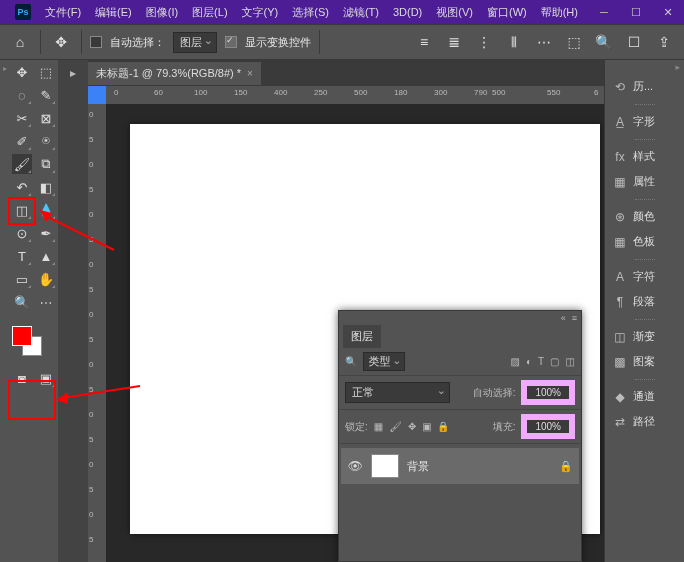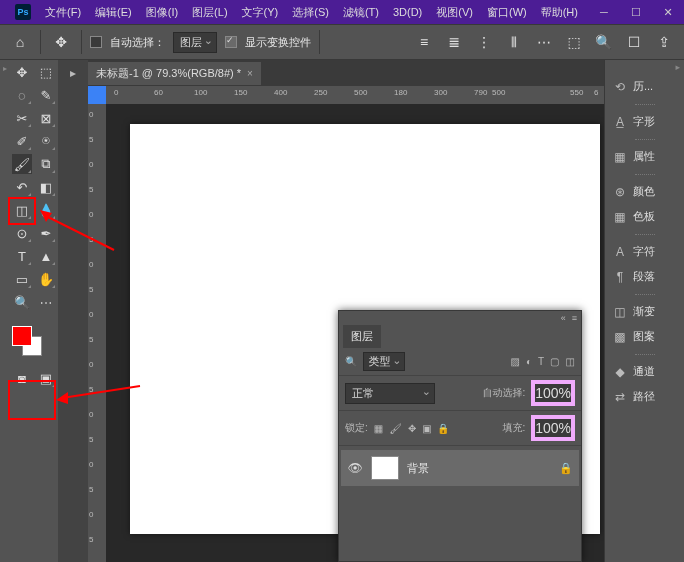--- a/index.html
+++ b/index.html
@@ -42,21 +42,21 @@
 .rightcol{width:80px;background:#535353;display:flex;flex-direction:column;border-left:1px solid #383838}
 .rp-item{display:flex;align-items:center;gap:6px;padding:5px 8px;color:#ddd;font-size:11px}
 .rp-ico{width:14px;height:14px;display:flex;align-items:center;justify-content:center;color:#bbb;font-size:12px}
 .rp-group-sep{height:10px;display:flex;justify-content:center;align-items:center}
 .rp-group-sep span{display:block;width:20px;height:1px;border-top:1px dotted #777}
 .layers-panel{position:absolute;left:338px;top:310px;width:244px;height:252px;background:#535353;box-shadow:0 0 8px rgba(0,0,0,.6);border:1px solid #383838}
 .lp-head{display:flex;justify-content:flex-end;padding:2px 4px;gap:6px;color:#bbb;font-size:9px}
 .lp-tabs{display:flex;padding:0 4px}
 .lp-tab{padding:4px 8px;background:#434343;font-size:11px}
 .lp-row{display:flex;align-items:center;padding:4px 6px;gap:6px;border-bottom:1px solid #444;font-size:10px;color:#bbb}
-.lp-input{background:#3a3a3a;border:4px solid #f0abfc;padding:1px 0;color:#ddd;font-size:14px}
+.lp-input{background:#3a3a3a;border:6px solid #f0abfc;padding:1px 8px;color:#ddd;font-size:10px}
 .lp-layer{display:flex;align-items:center;gap:8px;padding:6px;background:#6a6a6a;margin:4px 2px}
 .lp-thumb{width:28px;height:24px;background:#fff;border:1px solid #888}
 .lp-eye{color:#ddd;font-size:12px;width:16px;text-align:center}
 .lp-lock{margin-left:auto;color:#bbb}
 .annot{position:absolute;border:2px solid #ff0000;pointer-events:none;z-index:999}
 .arrow{position:absolute;z-index:998;pointer-events:none}
 </style>
 </head>
 <body>
 
@@ -159,21 +159,21 @@
         <span style="left: 48px;">60</span>
         <span style="left: 88px;">100</span>
         <span style="left: 128px;">150</span>
         <span style="left: 168px;">400</span>
         <span style="left: 208px;">250</span>
         <span style="left: 248px;">500</span>
         <span style="left: 288px;">180</span>
         <span style="left: 328px;">300</span>
         <span style="left: 368px;">790</span>
         <span style="left: 386px;">500</span>
-        <span style="left: 464px;">550</span>
+        <span style="left: 441px;">550</span>
         <span style="left: 488px;">6</span>
       </div>
     <div class="canvas-wrap">
       <div class="ruler-v" id="rulerV">
           <span style="top: 6px;">0</span>
           <span style="top: 31px;">5</span>
           <span style="top: 56px;">0</span>
           <span style="top: 81px;">5</span>
           <span style="top: 106px;">0</span>
           <span style="top: 131px;">5</span>
@@ -208,20 +208,24 @@
           <span></span>
         </div>
         <div class="rp-item">
           <span class="rp-ico">A̲</span>
           <span>字形</span>
         </div>
         <div class="rp-group-sep">
           <span></span>
         </div>
         <div class="rp-item">
+          <span class="rp-ico">fx</span>
+          <span>样式</span>
+        </div>
+        <div class="rp-item">
           <span class="rp-ico">▦</span>
           <span>属性</span>
         </div>
         <div class="rp-group-sep">
           <span></span>
         </div>
         <div class="rp-item">
           <span class="rp-ico">⊛</span>
           <span>颜色</span>
         </div>
@@ -279,21 +283,21 @@
     <div class="select" style="padding:1px 14px 1px 4px">类型</div>
     <span style="margin-left:auto;display:flex;gap:6px">
       <span>▨</span>
       <span>◐</span>
       <span>T</span>
       <span>▢</span>
       <span>◫</span>
     </span>
   </div>
   <div class="lp-row">
-    <div class="select" style="width:90px">正常</div>
+    <div class="select" style="width:105px">正常</div>
     <span style="margin-left:auto">自动选择:</span>
     <div class="lp-input">100%</div>
   </div>
   <div class="lp-row">
     <span>锁定:</span>
     <span>▦</span>
     <span>🖌</span>
     <span>✥</span>
     <span>▣</span>
     <span>🔒</span>

